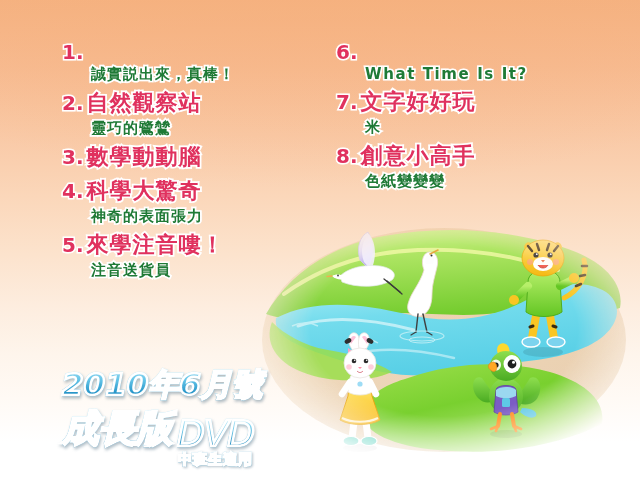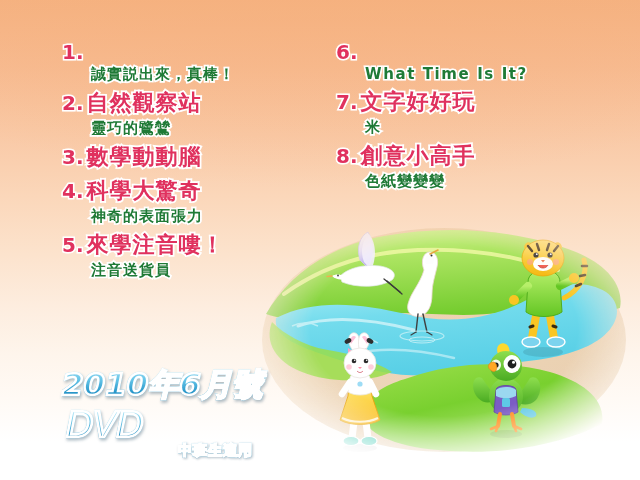--- a/index.html
+++ b/index.html
@@ -465,18 +465,19 @@
         <span class="title">創意小高手</span>
       </div>
       <div class="subtitle">色紙變變變</div>
     </div>
 
   </div>
 
   <div id="title-block">
     <div class="bigline1">2010年6月號</div>
     <div class="bigline2wrap">
+      <span class="bigline2">成長版</span>
       <span class="dvdword">DVD</span>
     </div>
     <div class="agenote">中班生適用</div>
   </div>
 
 </div>
 
 </body></html>

